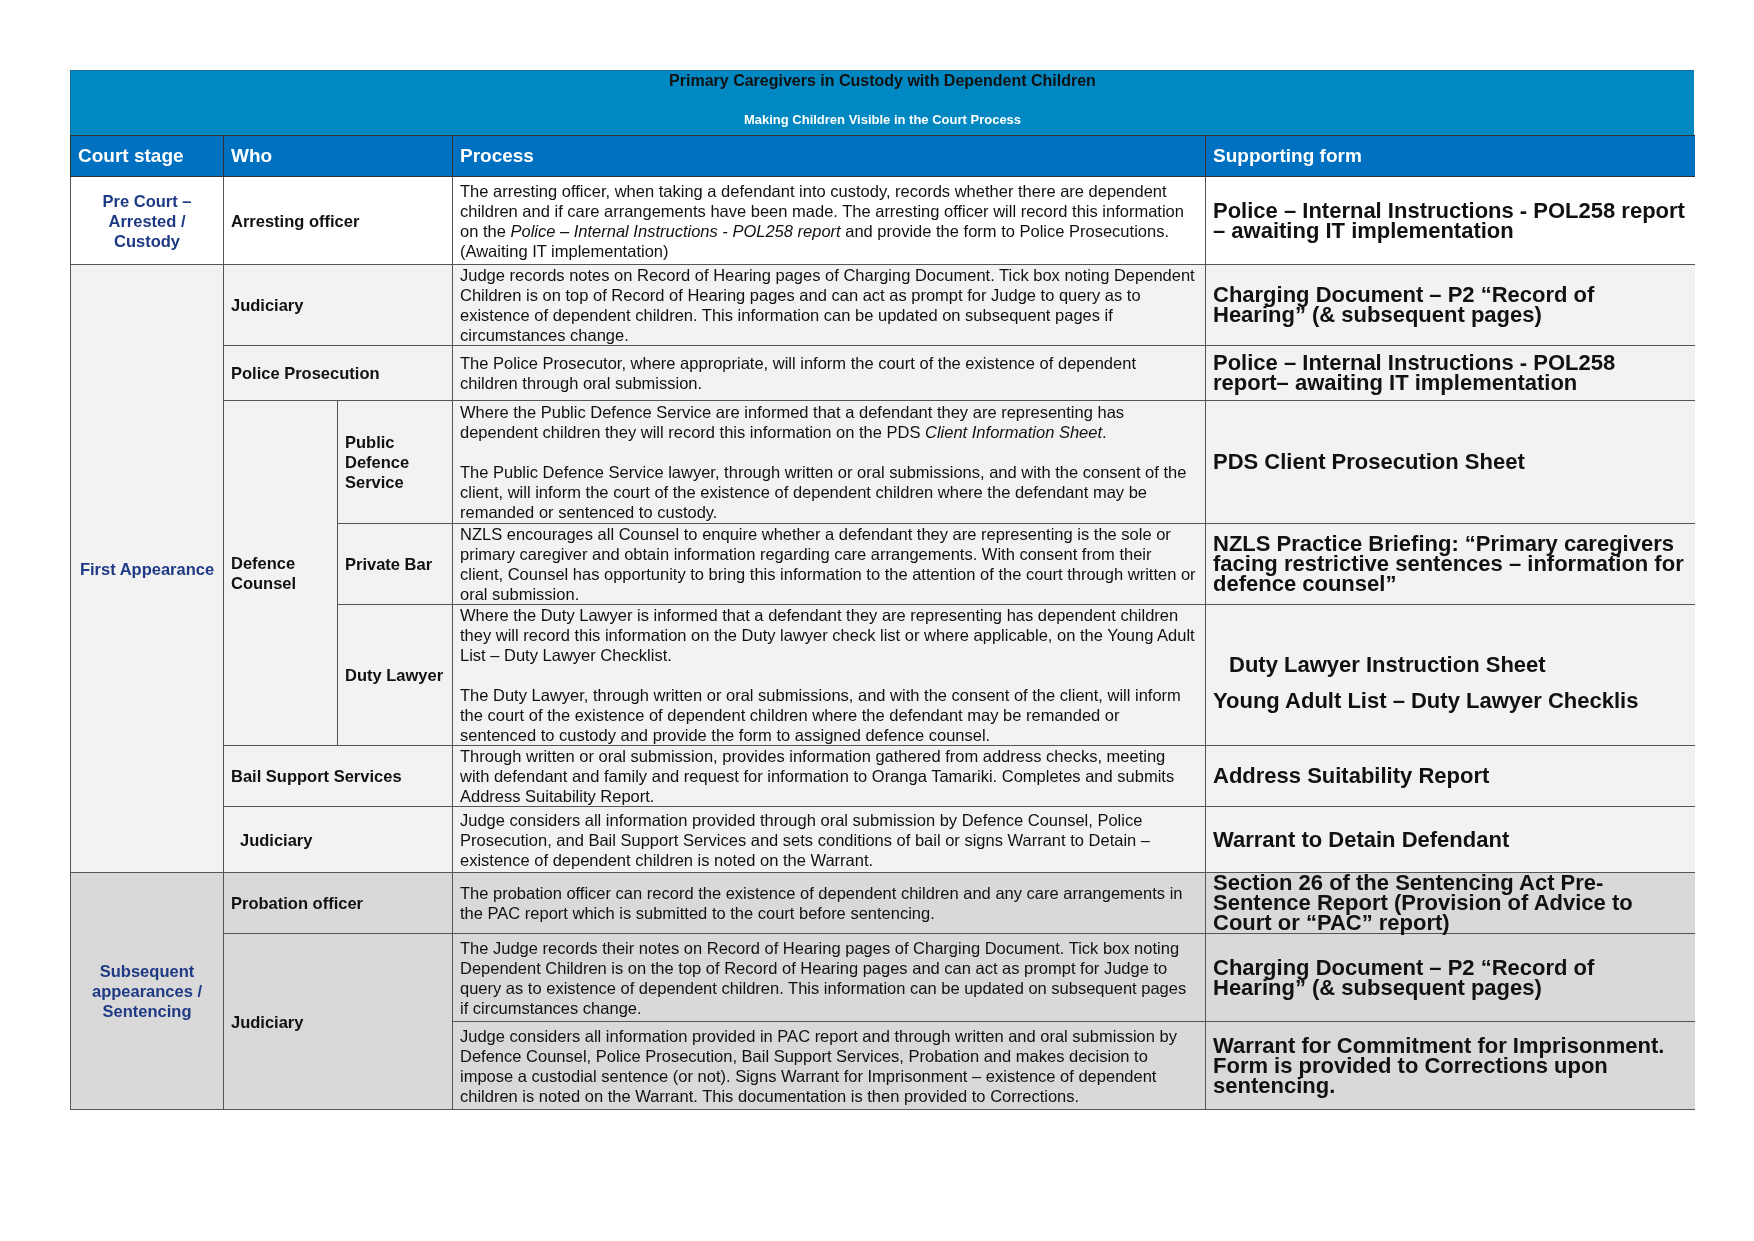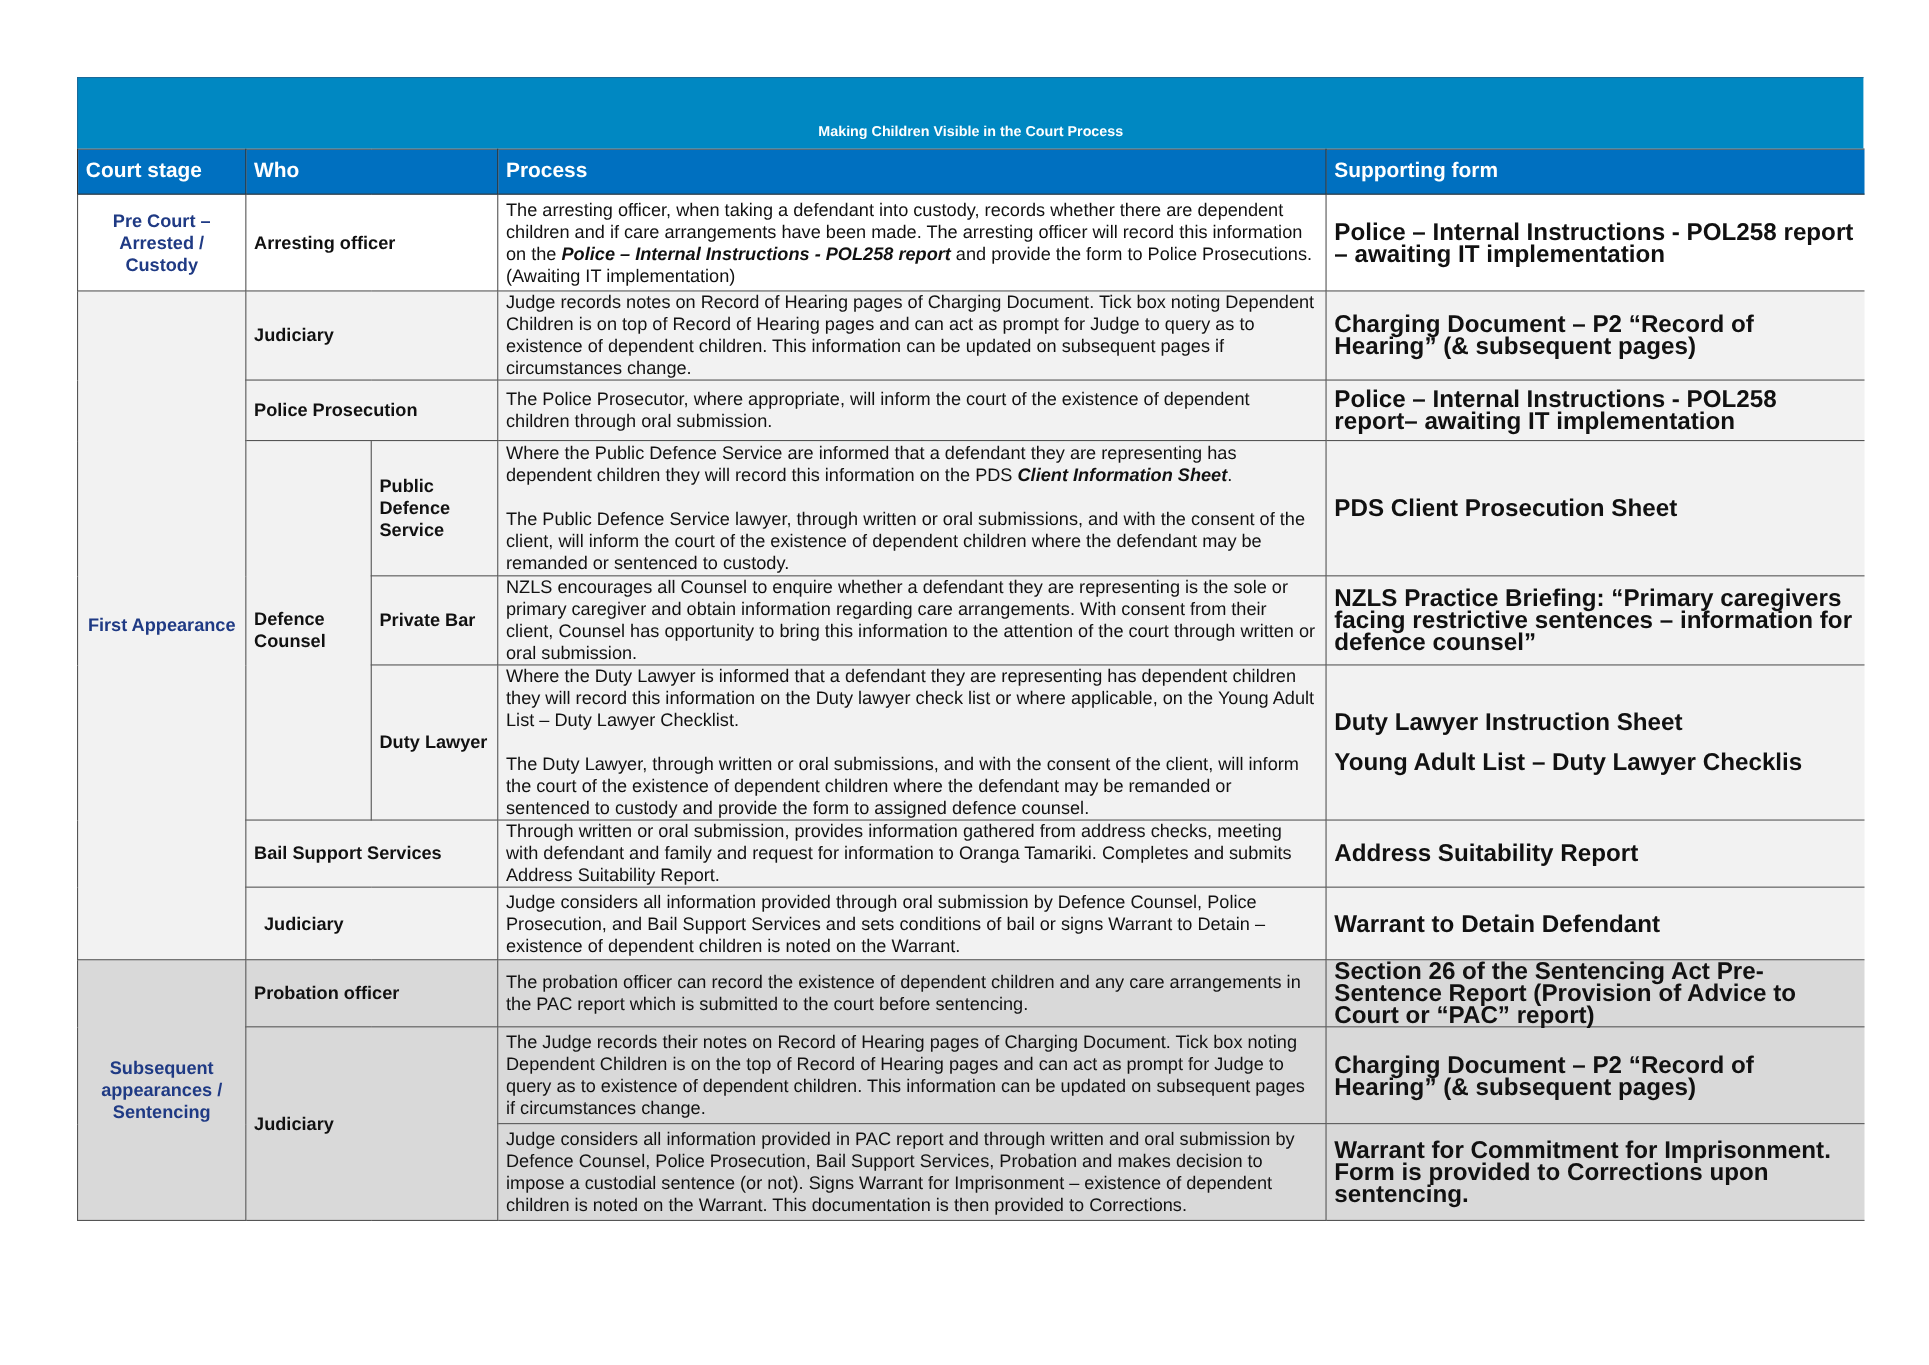--- a/index.html
+++ b/index.html
@@ -15,27 +15,28 @@
   th.last, td.last { border-right: none; }
   .stage { color: #1f3a84; font-weight: bold; text-align: center; }
   .who { font-weight: bold; }
   .form { font-weight: bold; font-size: 22px; }
   .process p { margin: 0; }
   .process p + p { margin-top: 20px; }
   .bg-white { background: #ffffff; }
   .bg-light { background: #f2f2f2; }
   .bg-grey { background: #d9d9d9; }
   .pad-who { padding-left: 16px; }
-  i { font-style: italic; font-weight: bold; }
+  i { font-style: italic; }
 </style>
 </head>
 <body>
 
 <div class="page">
   <div class="banner">
+    <div class="t1">Primary Caregivers in Custody with Dependent Children</div>
     <div class="t2">Making Children Visible in the Court Process</div>
   </div>
 
   <table>
     <colgroup>
       <col style="width:153px">
       <col style="width:114px">
       <col style="width:115px">
       <col style="width:753px">
       <col style="width:489px">
@@ -86,21 +87,21 @@
         <td class="form last">NZLS Practice Briefing: “Primary caregivers facing restrictive sentences – information for defence counsel”</td>
       </tr>
 
       <tr class="bg-light" style="height:133px">
         <td class="who">Duty Lawyer</td>
         <td class="process">
           <p>Where the Duty Lawyer is informed that a defendant they are representing has dependent children they will record this information on the Duty lawyer check list or where applicable, on the Young Adult List – Duty Lawyer Checklist.</p>
           <p>The Duty Lawyer, through written or oral submissions, and with the consent of the client, will inform the court of the existence of dependent children where the defendant may be remanded or sentenced to custody and provide the form to assigned defence counsel.</p>
         </td>
         <td class="form last" style="white-space:nowrap; overflow:hidden;">
-          <p style="margin:0">Duty Lawyer Instruction Sheet</p>
+          <p style="margin:16px">Duty Lawyer Instruction Sheet</p>
           <p style="margin:16px 0 0 0">Young Adult List – Duty Lawyer Checklis</p>
         </td>
       </tr>
 
       <tr class="bg-light" style="height:54px">
         <td colspan="2" class="who">Bail Support Services</td>
         <td class="process">Through written or oral submission, provides information gathered from address checks, meeting with defendant and family and request for information to Oranga Tamariki.  Completes and submits Address Suitability Report.</td>
         <td class="form last">Address Suitability Report</td>
       </tr>
 

